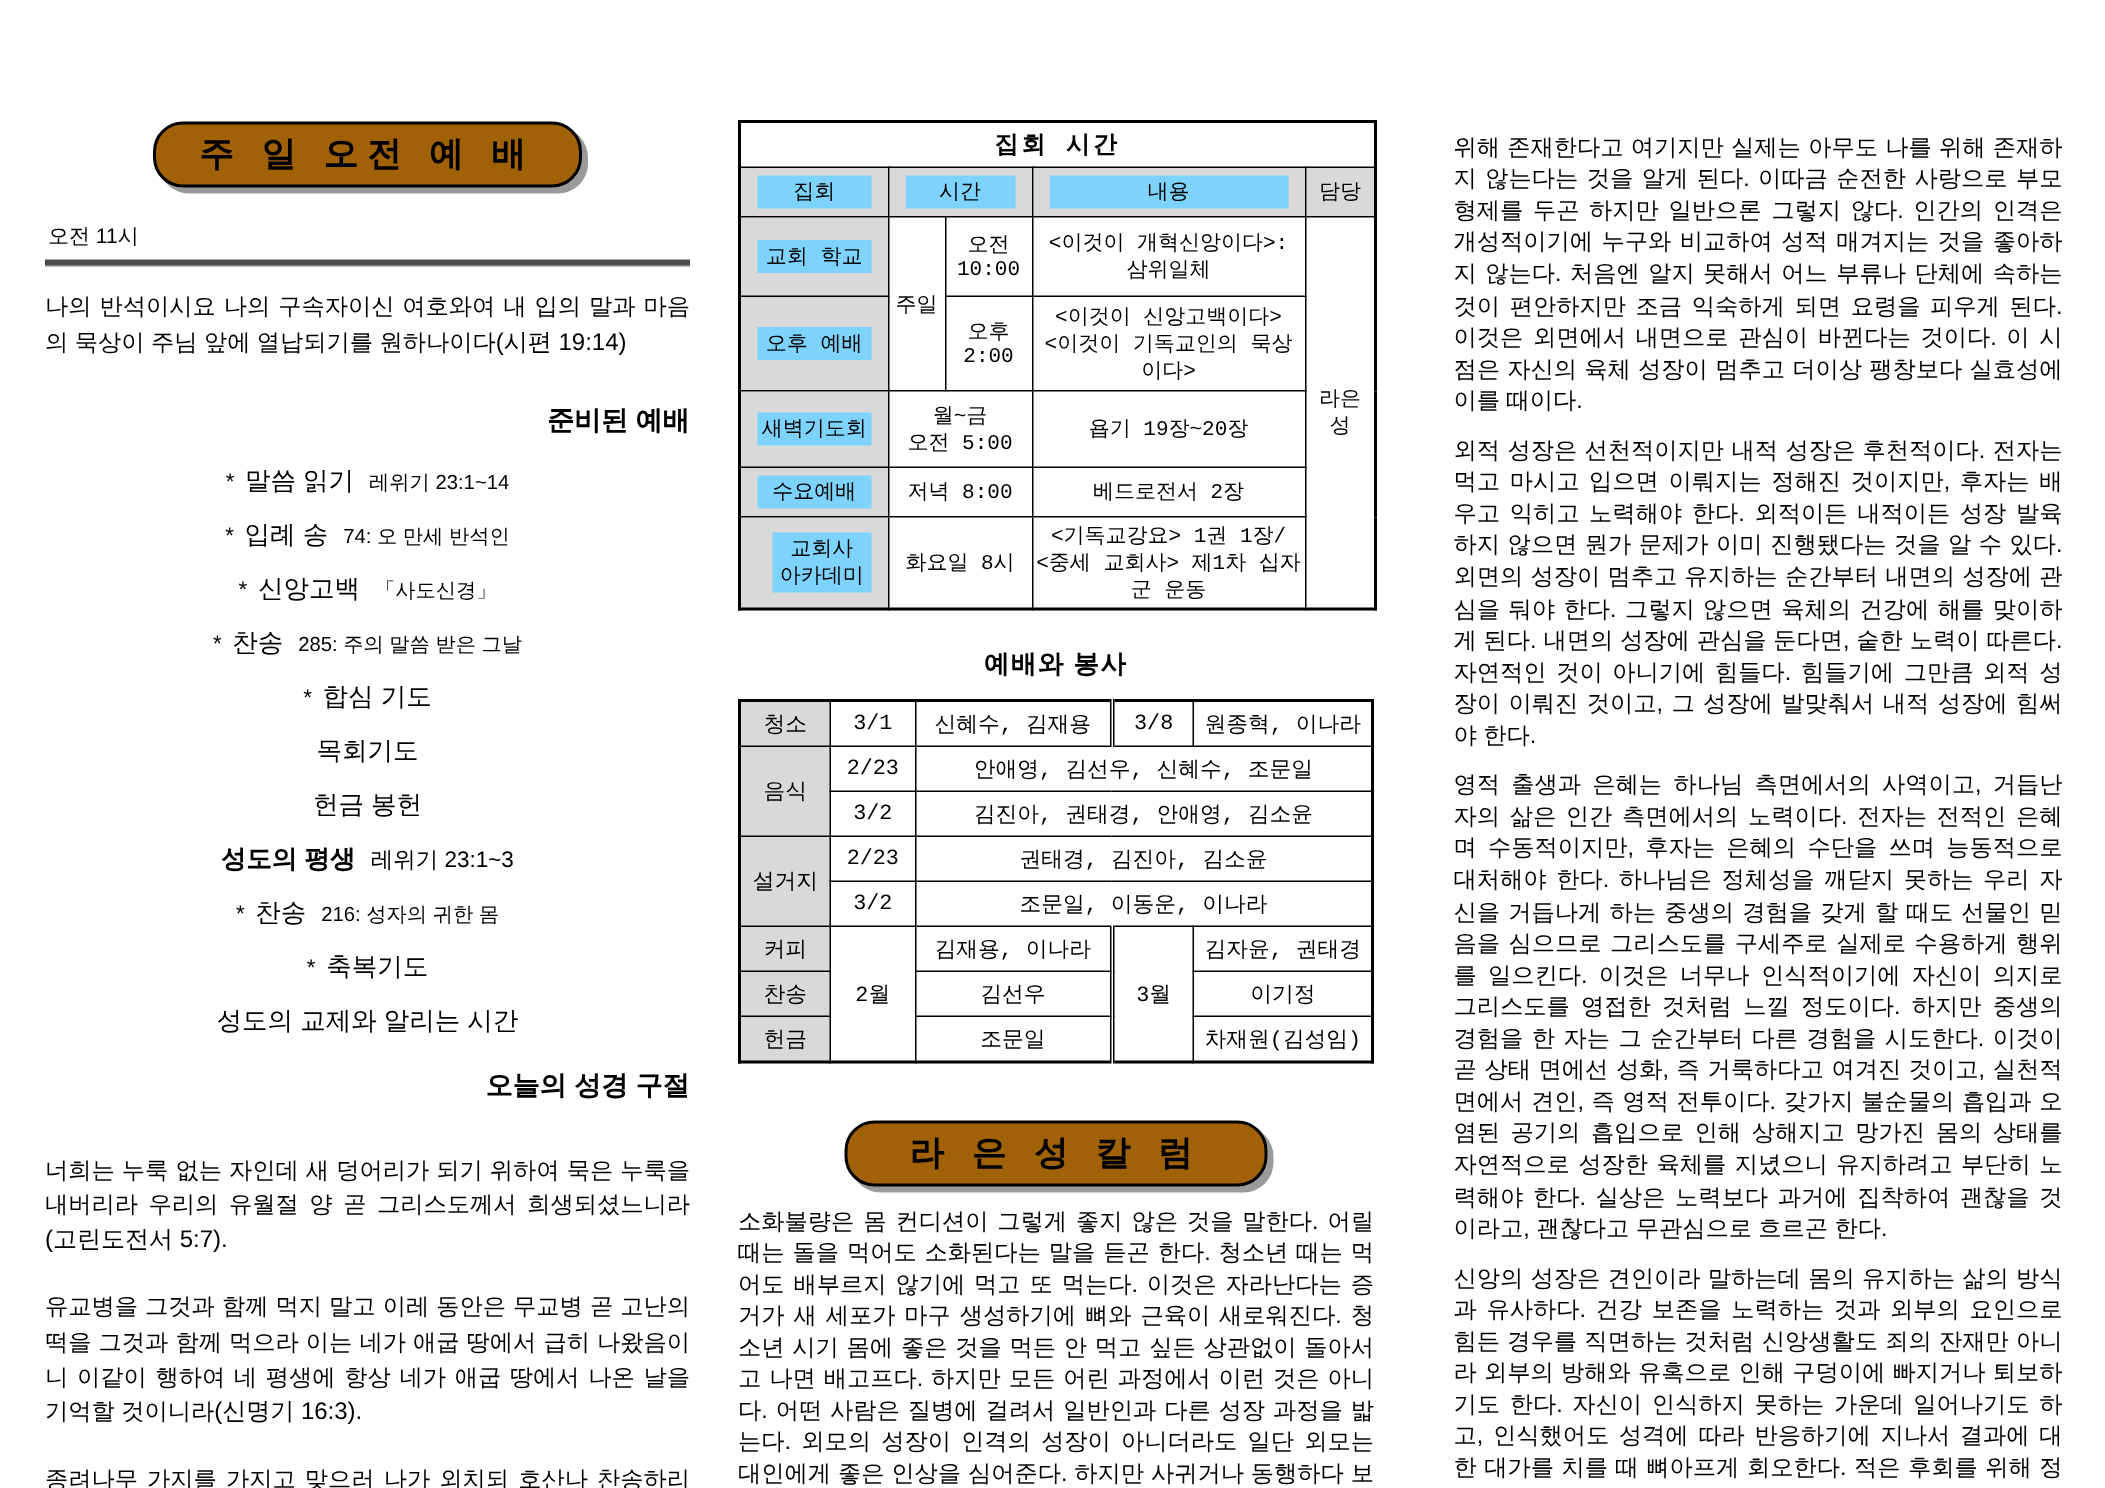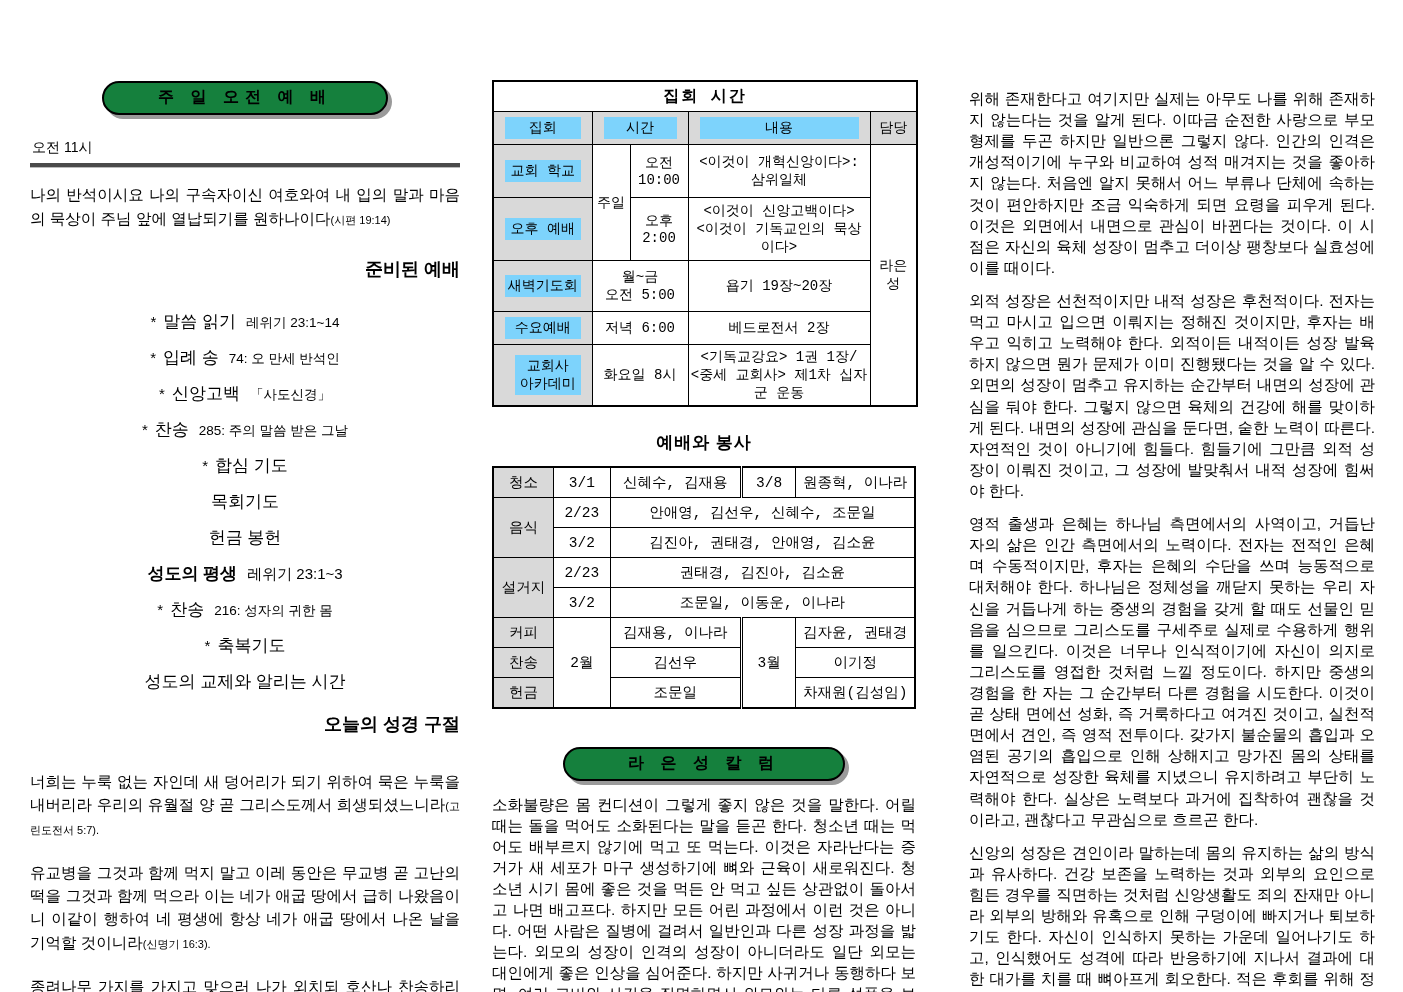--- a/index.html
+++ b/index.html
@@ -8,37 +8,37 @@
     font-family:"Liberation Sans","DejaVu Sans",sans-serif;
     position:relative; overflow:hidden;
   }
   .col { position:absolute; top:75px; }
   #col-left  { left:30px;  width:430px; }
   #col-mid   { left:492px; width:424px; top:80px; }
   #col-right { left:957px; width:430px; top:76px; }
 
   
   .stadium {
-    border:2px solid #000; border-radius:20px; background:#15803d;
+    border:2px solid #000; border-radius:20px; background:#a16207;
     box-shadow:4px 4px 0 #9a9a9a;
-    text-align:center; font-weight:bold; font-size:16px;
+    text-align:center; font-weight:bold; font-size:23px;
     padding:4px 0 5px 0; letter-spacing:6px;
   }
   #col-left .stadium  { width:282px; margin:6px auto 0 auto; }
   #col-mid  .stadium  { width:278px; margin:38px auto 0 auto; }
 
   .svc-time { margin-top:24px; font-size:14px; padding-left:2px; }
   .divider  { height:4px; background:#4a4a4a; margin-top:6px; border-bottom:1px solid #bbb; }
 
   .opening-verse { margin-top:15px; font-size:15.5px; line-height:1.52; text-align:justify; }
-  .small-ref { font-size:11px; }
+  .small-ref { font-size:16px; }
 
   .center-h { text-align:right; font-weight:bold; font-size:18px; margin-top:27px; }
 
-  .order-list { margin-top:29px; }
+  .order-list { margin-top:17px; }
   .order-item { text-align:center; font-size:17px; margin-top:13px; white-space:nowrap; }
   .order-item .star { font-size:15px; margin-right:7px; }
   .order-item .detail { font-size:13.5px; margin-left:10px; }
   .order-item.bold-item { font-weight:bold; }
   .order-item.bold-item .detail { font-size:15px; font-weight:normal; }
 
   .verses { margin-top:34px; }
   .verses p { margin:0 0 21px 0; font-size:15.5px; line-height:1.5; text-align:justify; }
 
   
@@ -141,21 +141,21 @@
             <span class="whitebox">새벽기도회</span>
           </td>
       <td colspan="2" class="pre">월~금
 오전 5:00</td>
       <td class="pre">욥기 19장~20장</td>
     </tr>
     <tr>
       <td class="gray" style="height:26px;">
             <span class="whitebox">수요예배</span>
           </td>
-      <td colspan="2">저녁 6:00</td>
+      <td colspan="2">저녁 8:00</td>
       <td>베드로전서 2장</td>
     </tr>
     <tr>
       <td class="gray" style="height:54px;padding-left:12px;">
             <span class="whitebox pre">교회사
 아카데미</span>
           </td>
       <td colspan="2">화요일 8시</td>
       <td class="pre">&lt;기독교강요&gt; 1권 1장/
 &lt;중세 교회사&gt; 제1차 십자군 운동</td>

